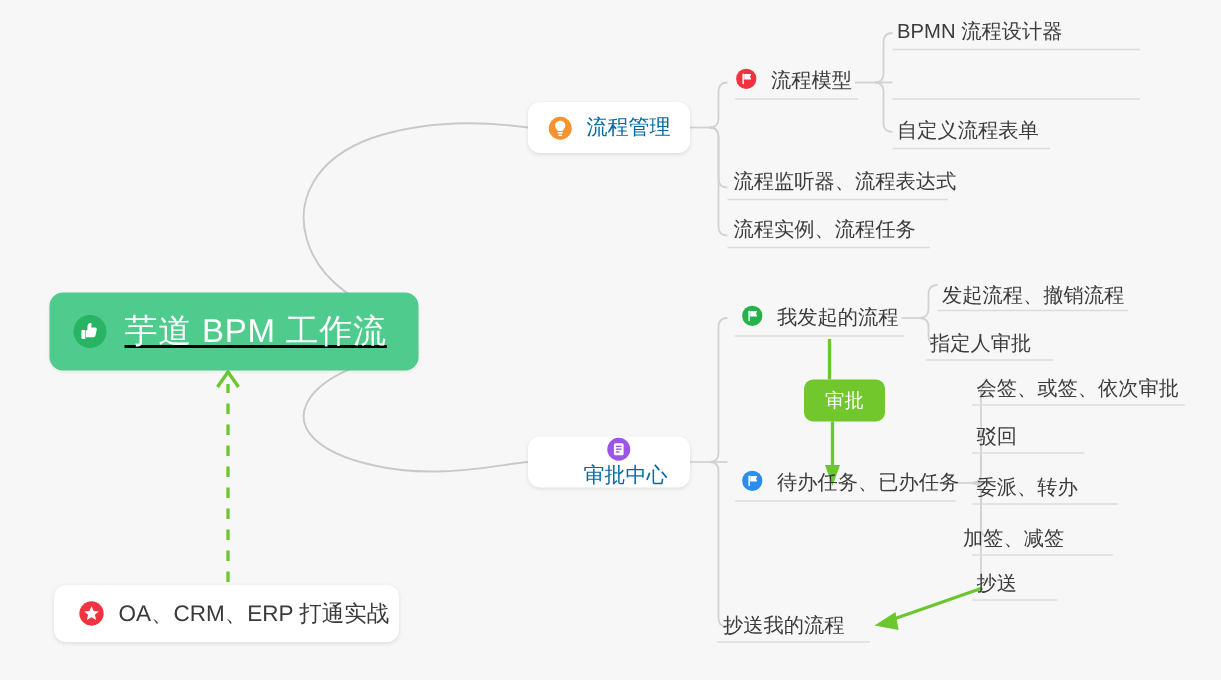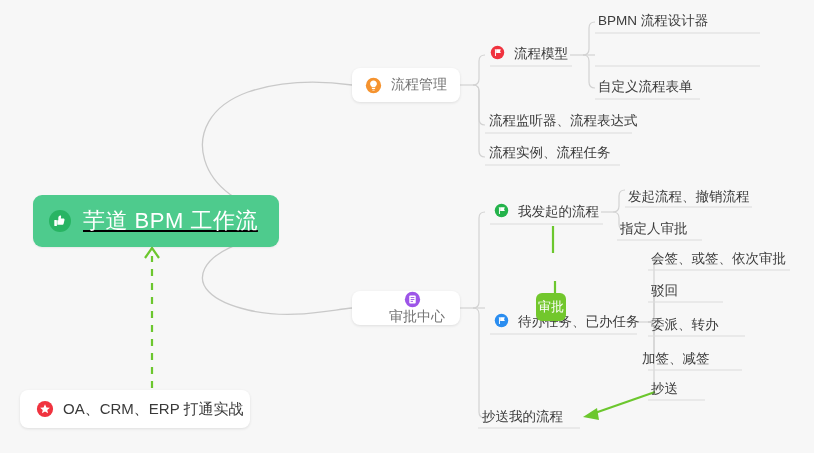--- a/index.html
+++ b/index.html
@@ -64,38 +64,38 @@
     position: absolute;
     background: #ffffff;
     border-radius: 8px;
     display: flex;
     align-items: center;
     box-sizing: border-box;
     box-shadow: 0 1px 3px rgba(0,0,0,0.10);
   }
   .card-label {
     font-size: 14px;
-    color: #737373;
+    color: #0369a1;
     margin-left: 9px;
     white-space: nowrap;
   }
 
   #node-liucheng-guanli {
     left: 352px; top: 68px;
     width: 108px; height: 34px;
     padding-left: 13px;
   }
   #node-shenpi-zhongxin {
     left: 352px; top: 291px;
     width: 108px; height: 34px;
     padding-left: 13px;
     flex-direction: column;
   }
   #node-oa-card {
-    left: 20px; top: 390px;
+    left: 36px; top: 390px;
     width: 230px; height: 38px;
     padding-left: 16px;
   }
   #node-oa-card .card-label {
     font-size: 15px;
     color: #3a3a3a;
   }
 
   
   .leaf {
@@ -113,30 +113,29 @@
   }
   .leaf.with-icon .leaf-text {
     margin-left: 9px;
   }
 
   
   #tag-shenpi {
     position: absolute;
     left: 536px;
     top: 253px;
-    width: 30px;
+    width: 54px;
     height: 28px;
     background: #72c72c;
     border-radius: 6px;
     display: flex;
     align-items: center;
     justify-content: center;
     color: #ffffff;
     font-size: 13px;
-    margin-top: 40px;
   }
 </style>
 </head>
 <body>
 
 <div id="canvas">
 
   <svg class="wires" viewBox="0 0 814 453">
     <g fill="none" stroke="#c9c9c9" stroke-width="1.3">
 

